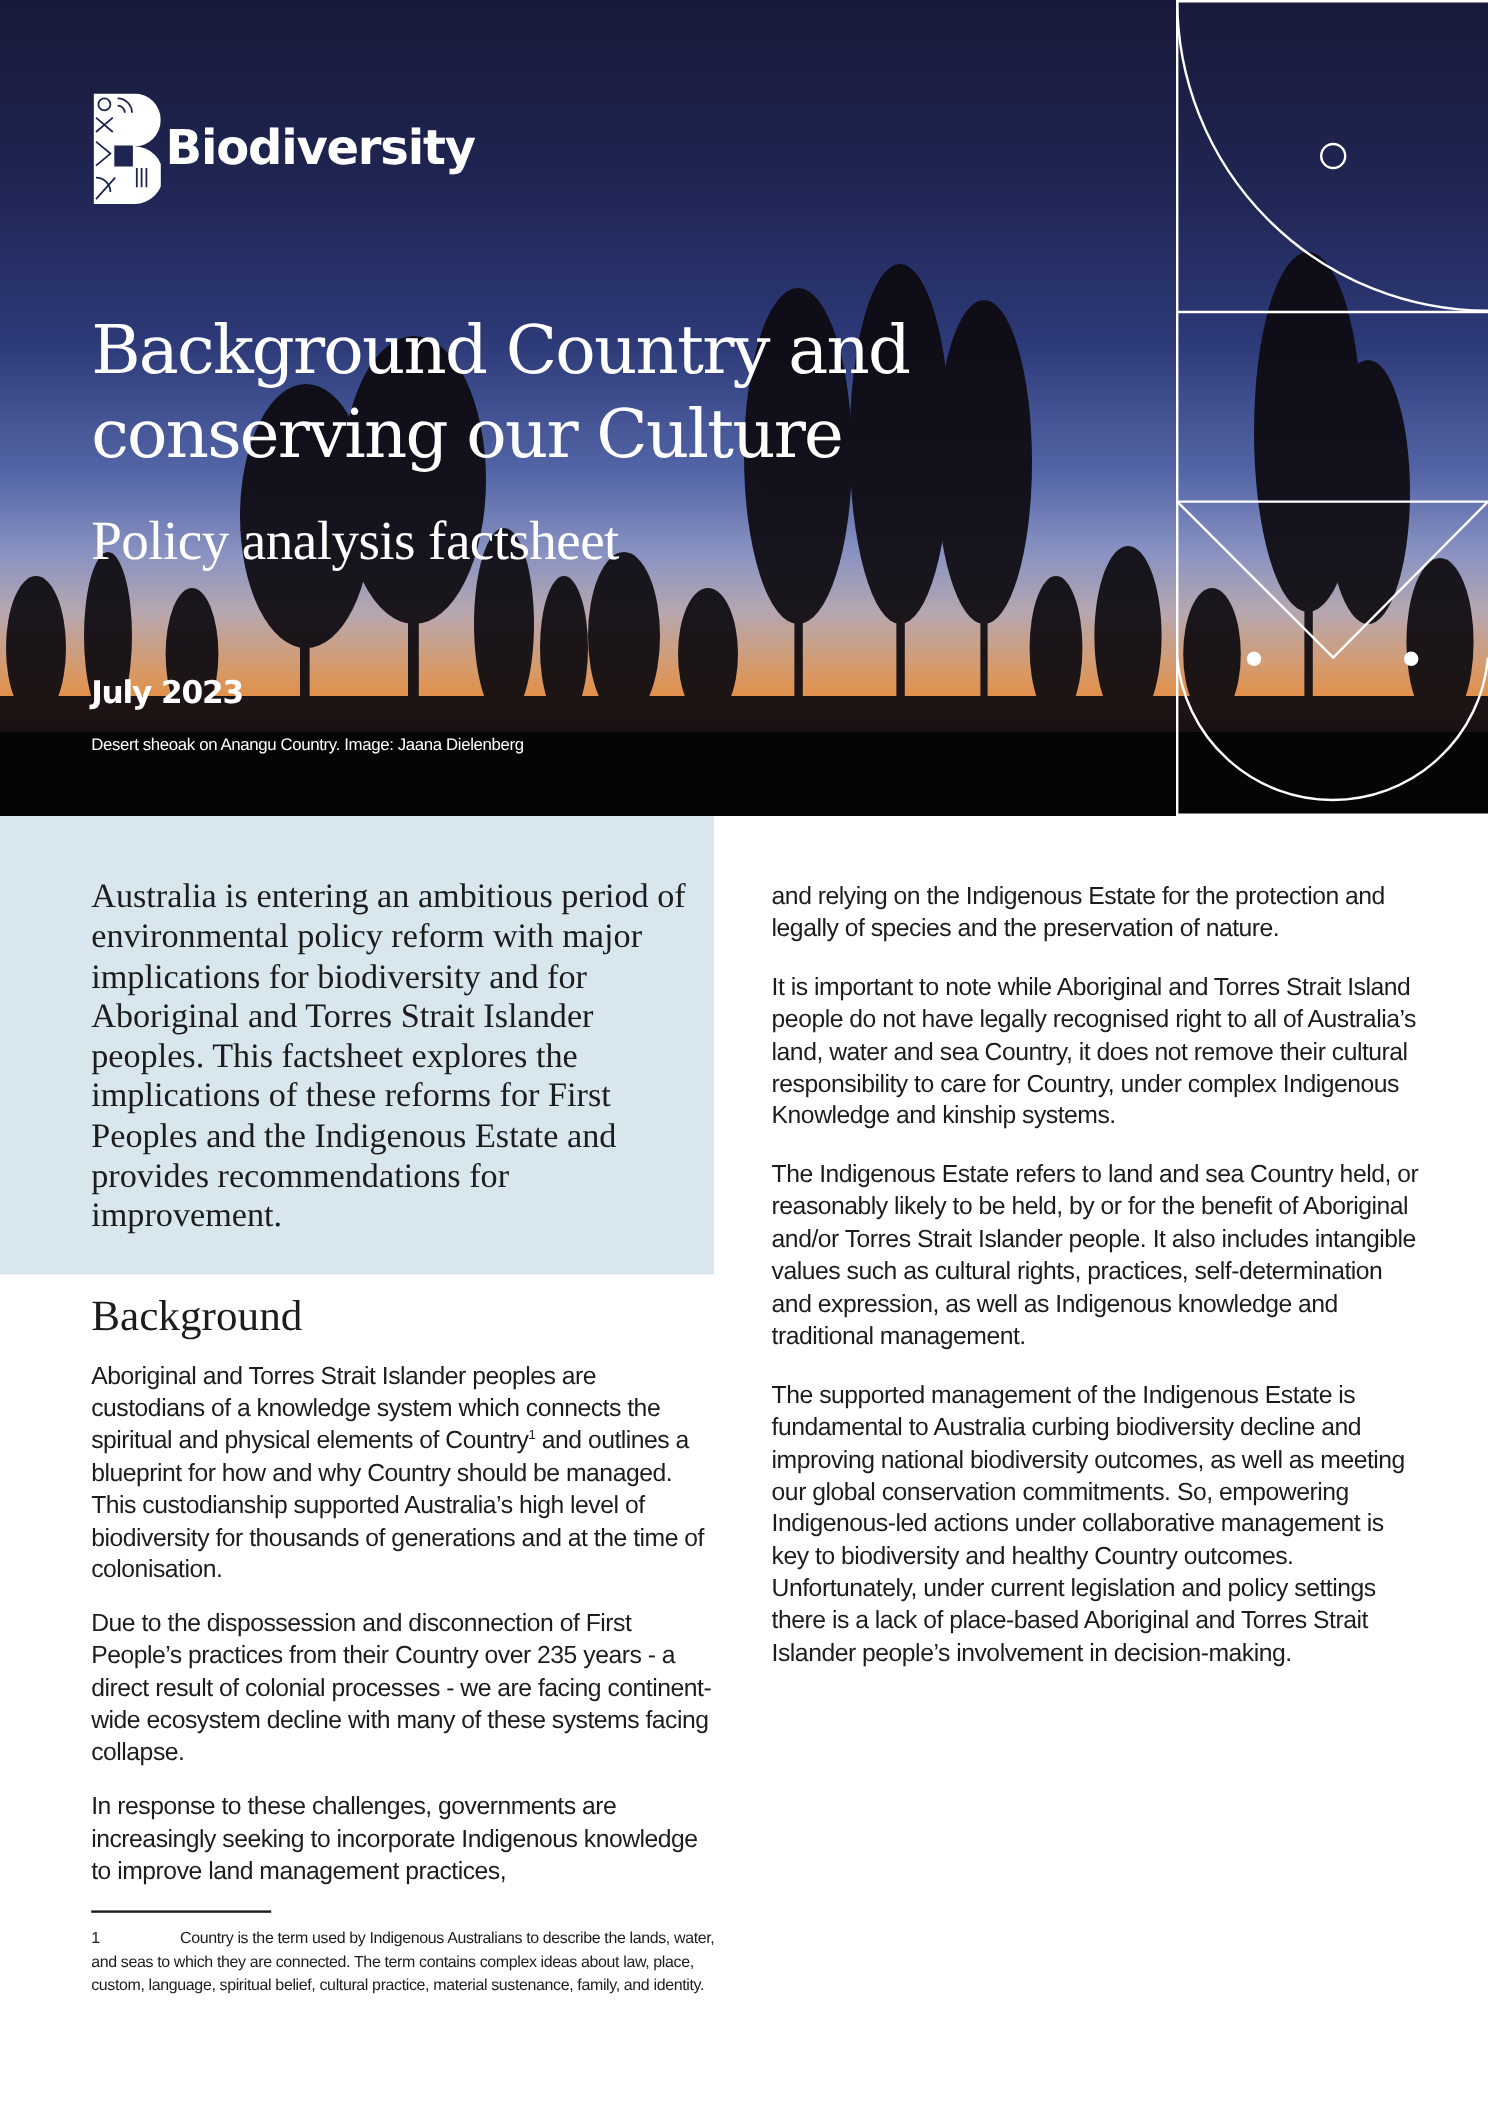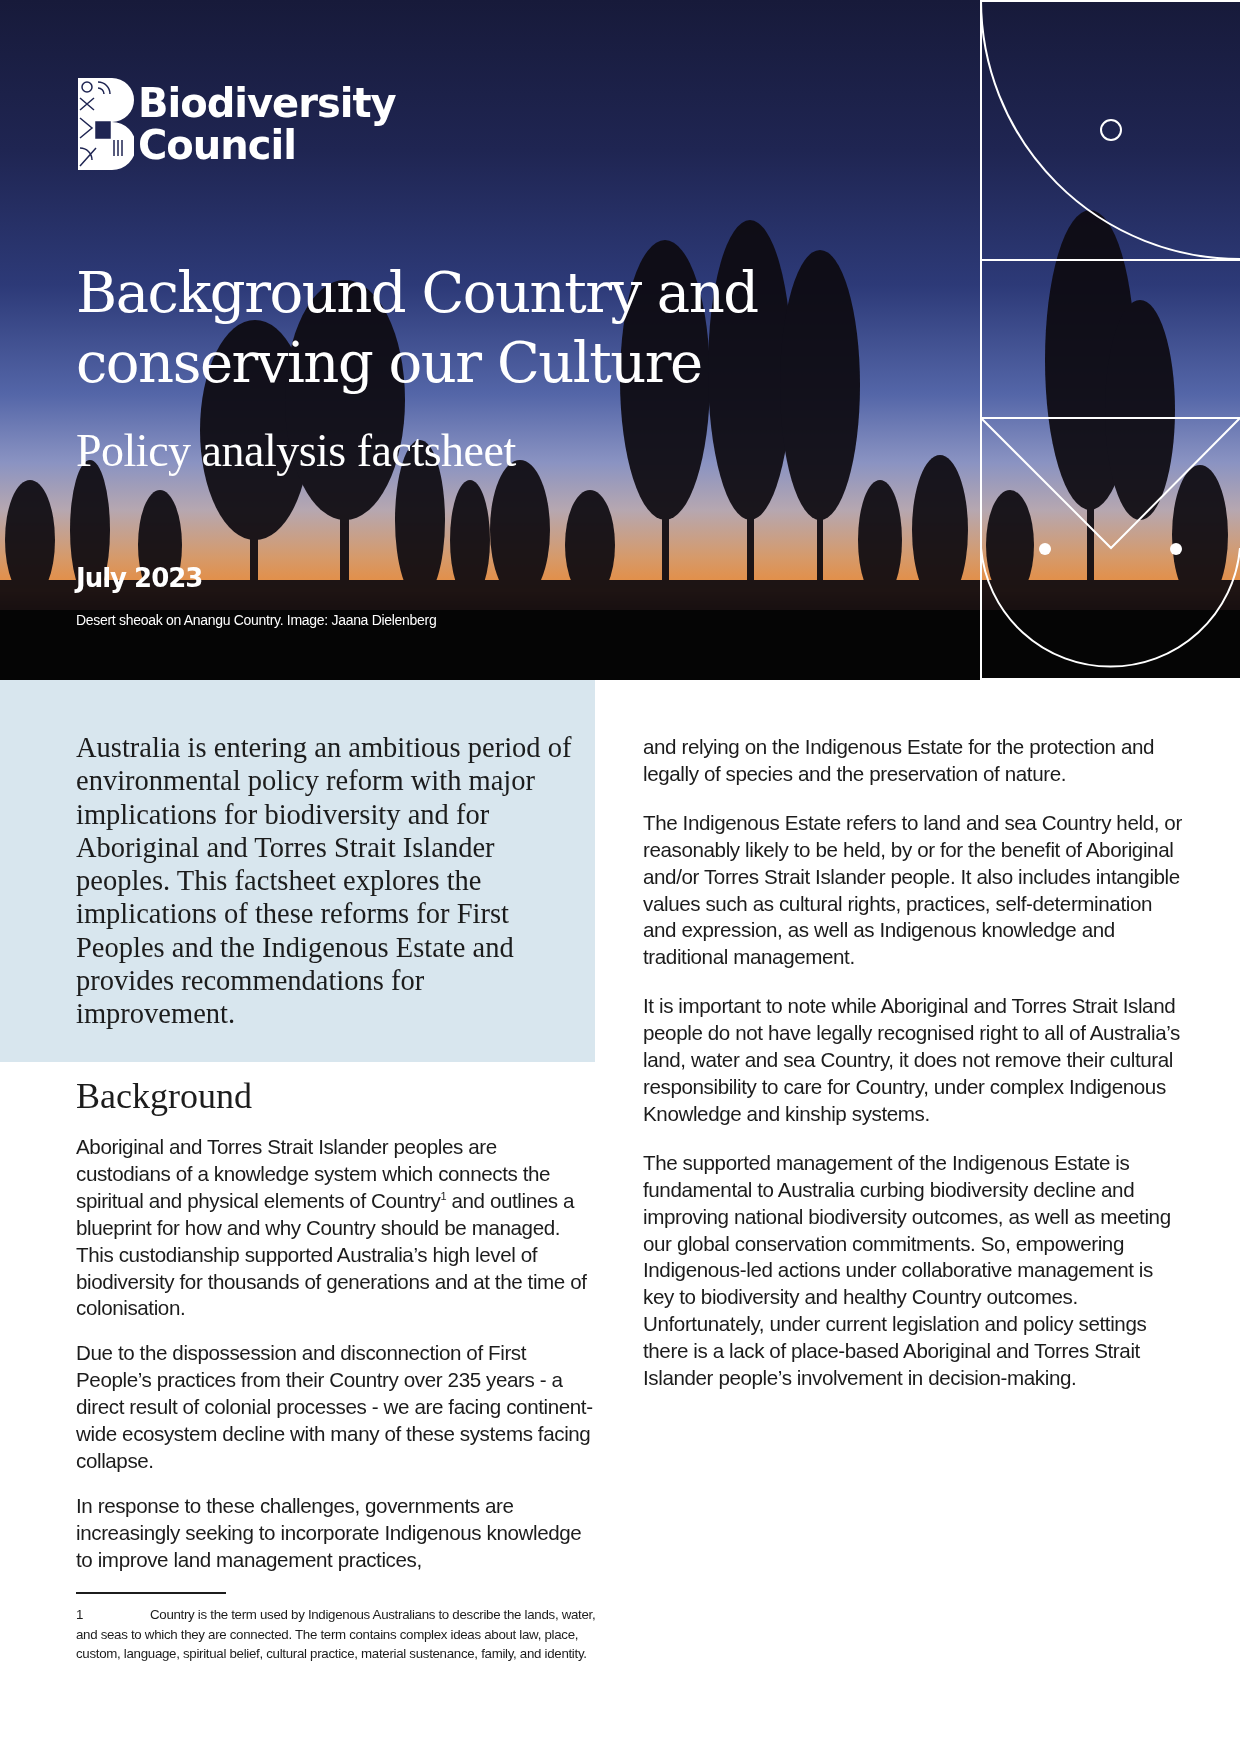--- a/index.html
+++ b/index.html
@@ -72,21 +72,20 @@
         <path d="M2 20 L16 32 M16 20 L2 32"></path>
         <path d="M20 4 A12 12 0 0 1 32 16 M20 10 A6 6 0 0 1 26 16"></path>
         <path d="M2 40 L14 50 L2 60"></path>
         <rect x="18" y="44" width="14" height="16" fill="#1f2552"></rect>
         <path d="M36 62 V78 M40 62 V78 M44 62 V78"></path>
         <path d="M2 70 A12 12 0 0 1 14 82 M2 88 L18 70"></path>
       </g>
     </svg>
     <div class="logo-text">
       <div>Biodiversity</div>
-      <div>Council</div>
     </div>
   </div>
 
   <h1 class="title">
     <span>Background Country and</span><br>
     <span>conserving our Culture</span>
   </h1>
   <div class="subtitle">Policy analysis factsheet</div>
   <div class="date">July 2023</div>
   <div class="caption">Desert sheoak on Anangu Country. Image: Jaana Dielenberg</div>
@@ -114,21 +113,21 @@
 <h2 class="h2">Background</h2>
 
 <div class="col col-left">
   <p><span>Aboriginal and Torres Strait Islander peoples are custodians of a knowledge system which connects the spiritual and physical elements of Country</span><a class="sup">1</a><span> and outlines a blueprint for how and why Country should be managed.  This custodianship supported Australia’s high level of biodiversity for thousands of generations and at the time of colonisation.</span></p>
   <p>Due to the dispossession and disconnection of First People’s practices from their Country over 235 years - a direct result of colonial processes - we are facing continent-wide ecosystem decline with many of these systems facing collapse.</p>
   <p>In response to these challenges, governments are increasingly seeking to incorporate Indigenous knowledge to improve land management practices,</p>
 </div>
 
 <div class="col col-right">
   <p>and relying on the Indigenous Estate for the protection and legally of species and the preservation of nature.</p>
+  <p>It is important to note while Aboriginal and Torres Strait Island people do not have legally recognised right to all of Australia’s land, water and sea Country, it does not remove their cultural responsibility to care for Country, under complex Indigenous Knowledge and kinship systems.</p>
   <p>The Indigenous Estate refers to land and sea Country held, or reasonably likely to be held, by or for the benefit of Aboriginal and/or Torres Strait Islander people. It also includes intangible values such as cultural rights, practices, self-determination and expression, as well as Indigenous knowledge and traditional management.</p>
-  <p>It is important to note while Aboriginal and Torres Strait Island people do not have legally recognised right to all of Australia’s land, water and sea Country, it does not remove their cultural responsibility to care for Country, under complex Indigenous Knowledge and kinship systems.</p>
   <p>The supported management of the Indigenous Estate is fundamental to Australia curbing biodiversity decline and improving national biodiversity outcomes, as well as meeting our global conservation commitments. So, empowering Indigenous-led actions under collaborative management is key to biodiversity and healthy Country outcomes. Unfortunately, under current legislation and policy settings there is a lack of place-based Aboriginal and Torres Strait Islander people’s involvement in decision-making.</p>
 </div>
 
 <div class="fn-rule"></div>
 <div class="footnote">
   <span class="fn-num">1</span><span>Country is the term used by Indigenous Australians to describe the lands, water, and seas to which they are connected. The term contains complex ideas about law, place, custom, language, spiritual belief, cultural practice, material sustenance, family, and identity.</span>
 </div>
 
 </body></html>

